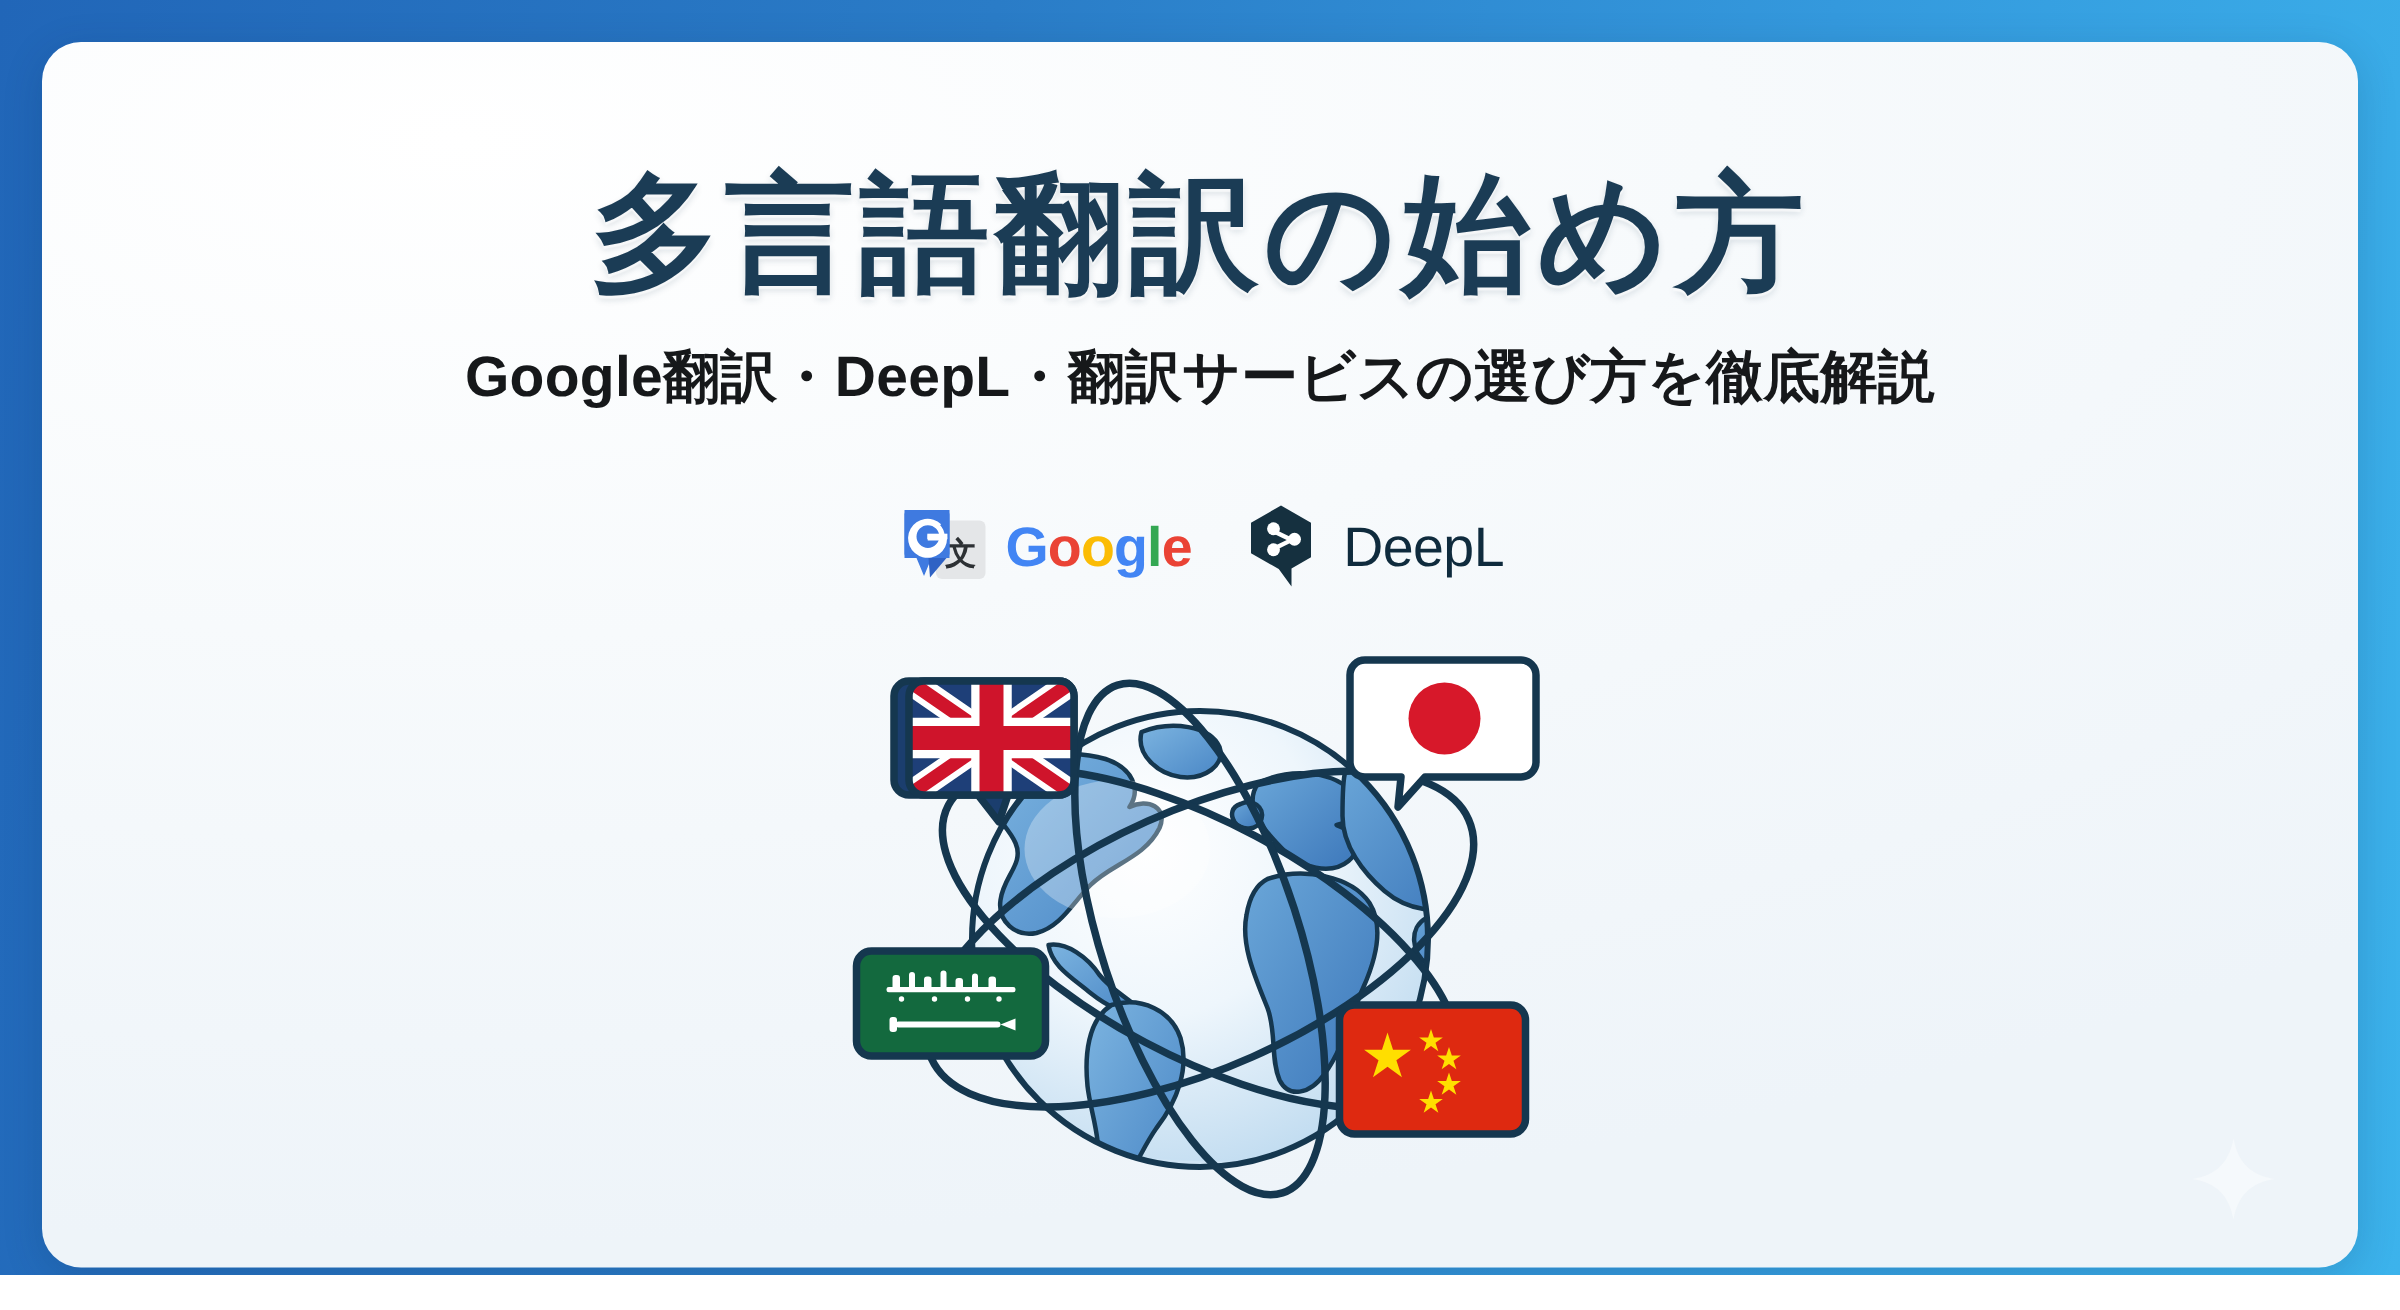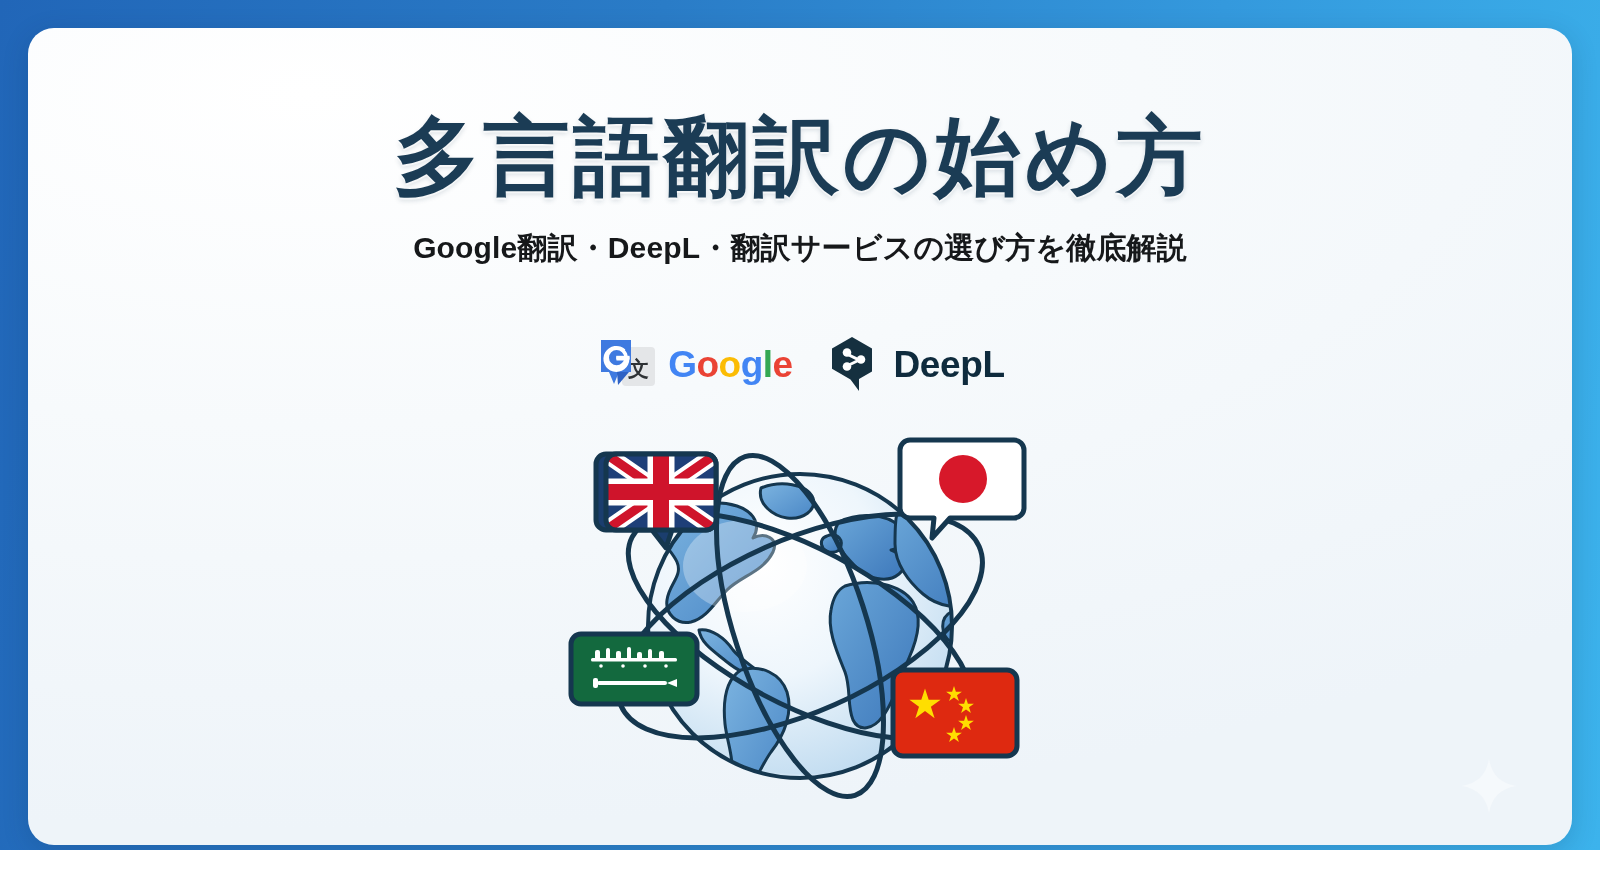--- a/index.html
+++ b/index.html
@@ -58,21 +58,21 @@
     margin: 0;
     font-size: 86px;
     line-height: 1.08;
     font-weight: 700;
     letter-spacing: 0.045em;
     color: #1b3c55;
     text-shadow: 0 2px 1px rgba(255,255,255,.75), 0 3px 5px rgba(20,50,75,.16);
   }
   .slide-subtitle {
     margin: 26px 0 0 0;
-    font-size: 30px;
+    font-size: 38px;
     line-height: 1.25;
     font-weight: 700;
     letter-spacing: 0.005em;
     color: #16181a;
   }
 
   
   .brand-row {
     position: absolute;
     left: 0;
@@ -91,21 +91,21 @@
   .brand-mark { display: block; }
   .brand-word {
     font-size: 37px;
     font-weight: 700;
     letter-spacing: -0.015em;
     line-height: 1;
     white-space: nowrap;
   }
   .brand-word.deepl {
     color: #0f2b3d;
-    font-weight: 700;
+    font-weight: 400;
     letter-spacing: -0.01em;
   }
   .g-b { color: #4285f4; }
   .g-r { color: #ea4335; }
   .g-y { color: #fbbc05; }
   .g-g { color: #34a853; }
 
   
   .globe-wrap {
     position: absolute;

